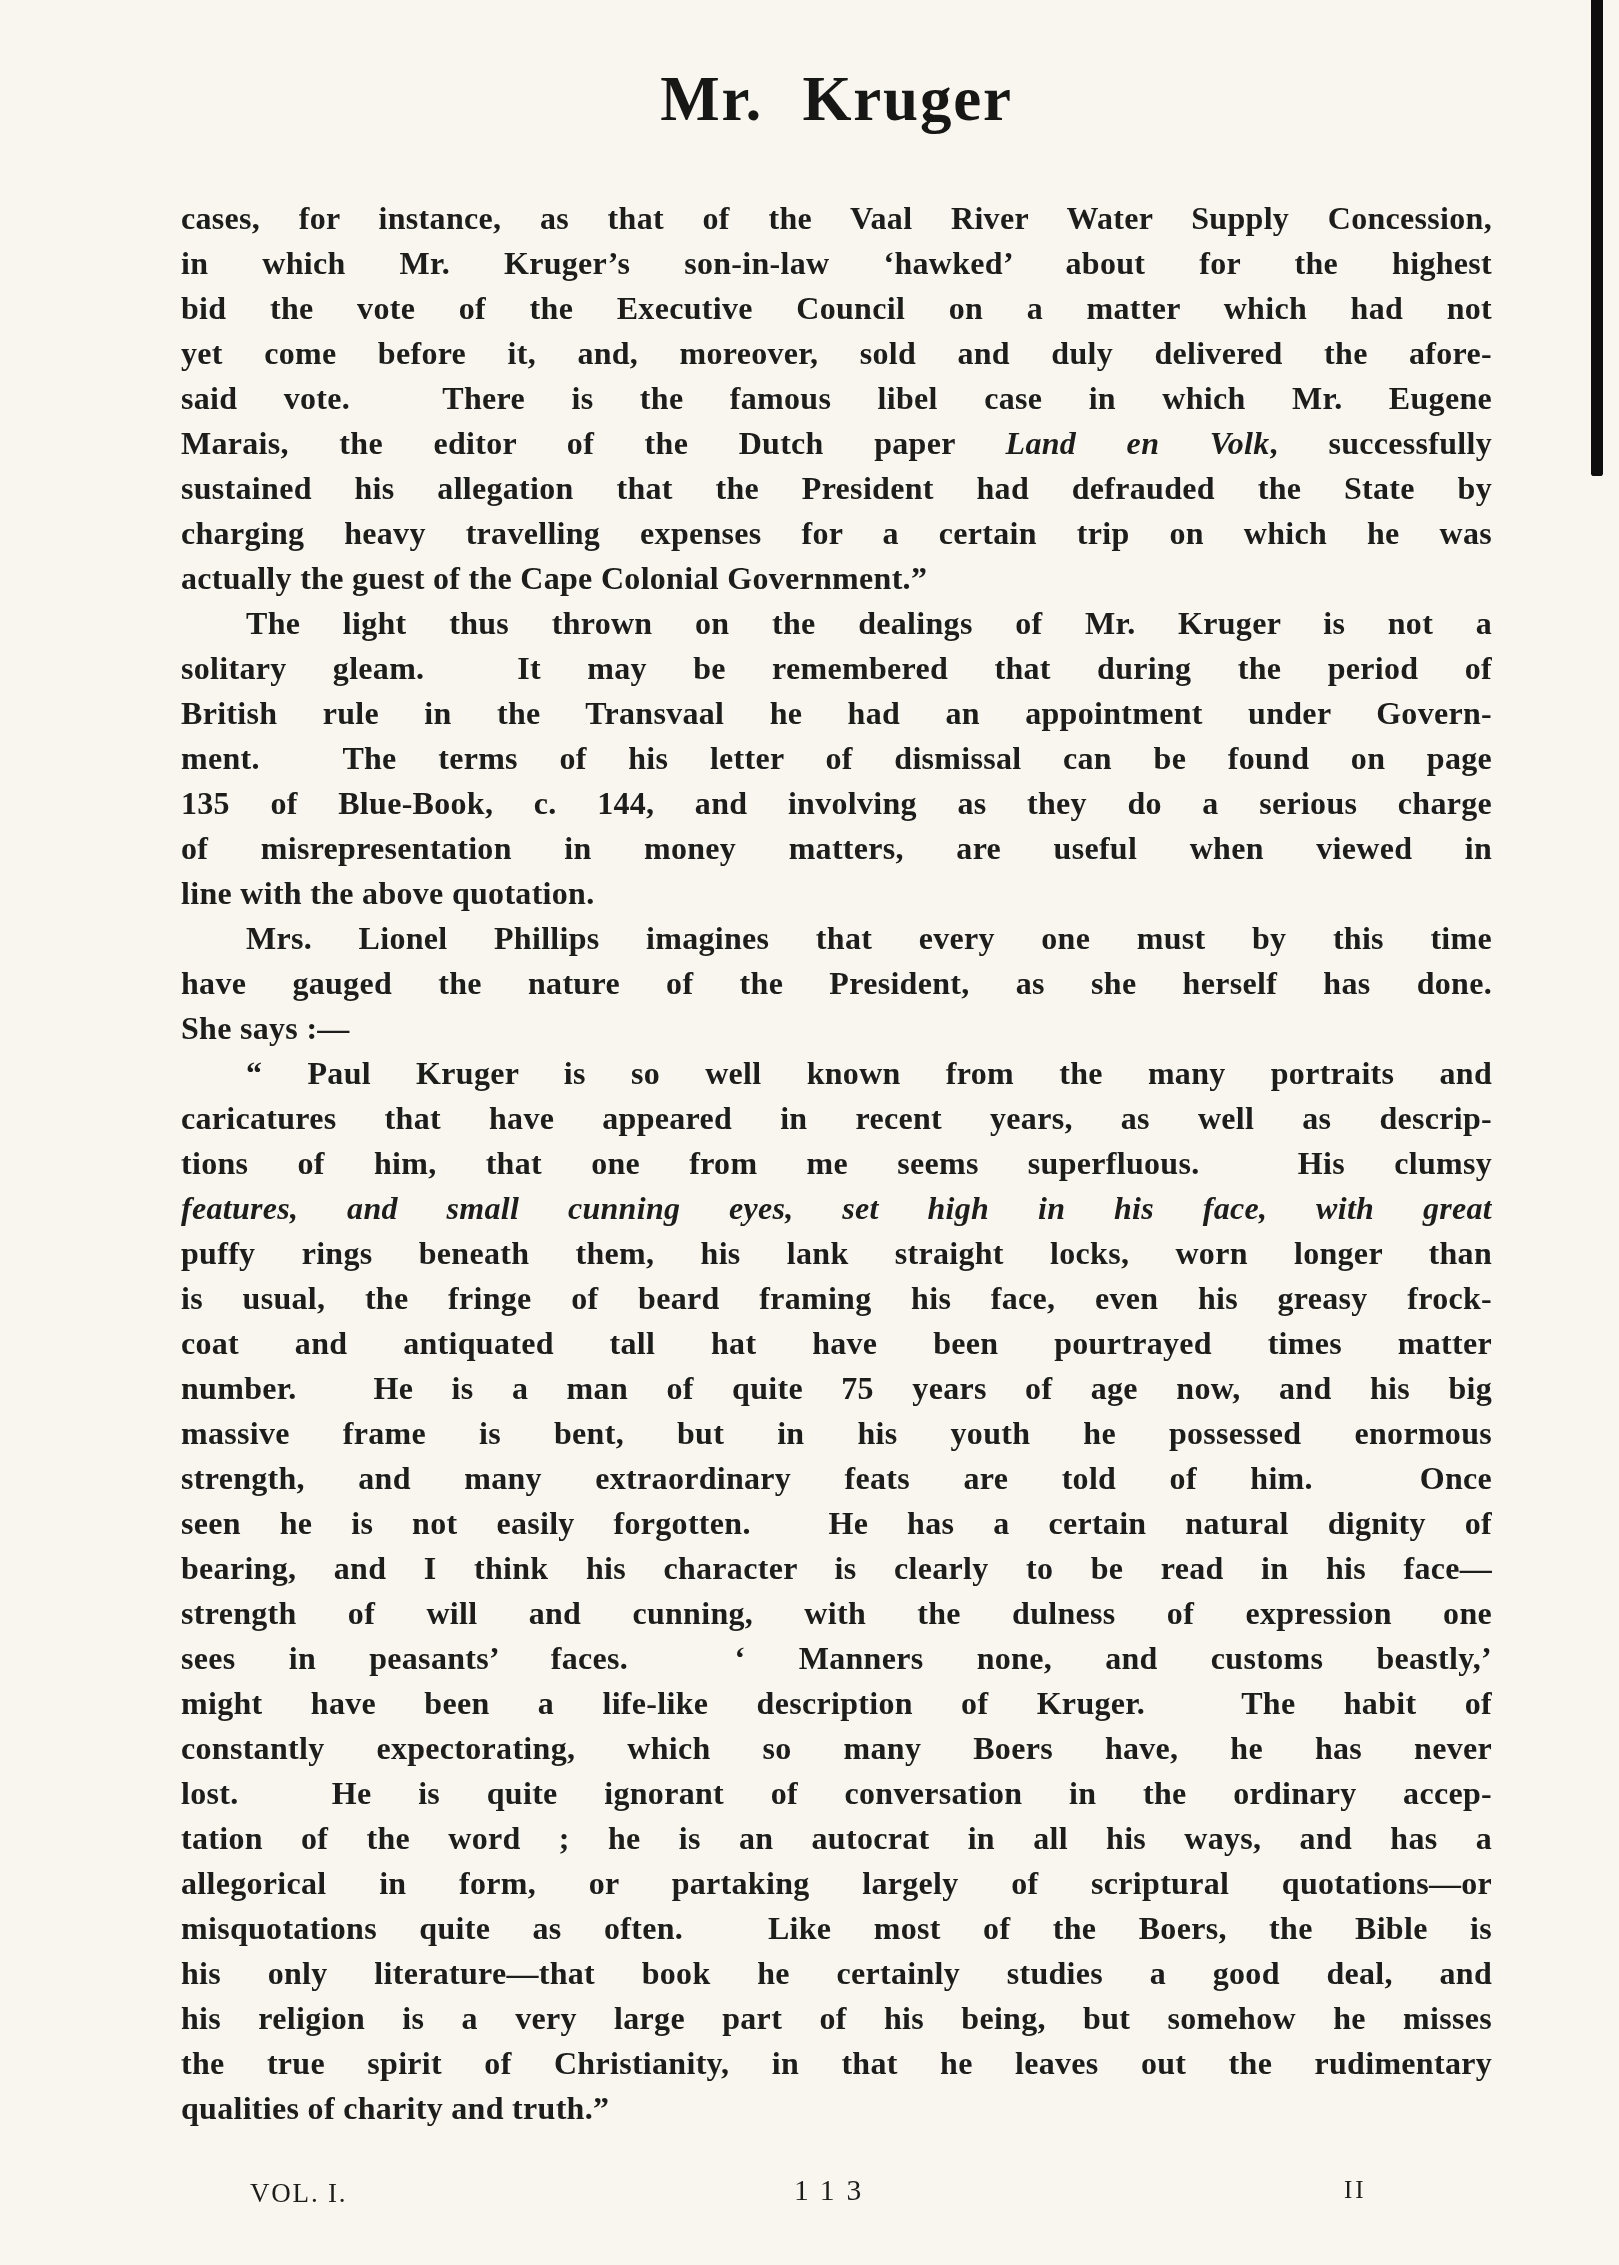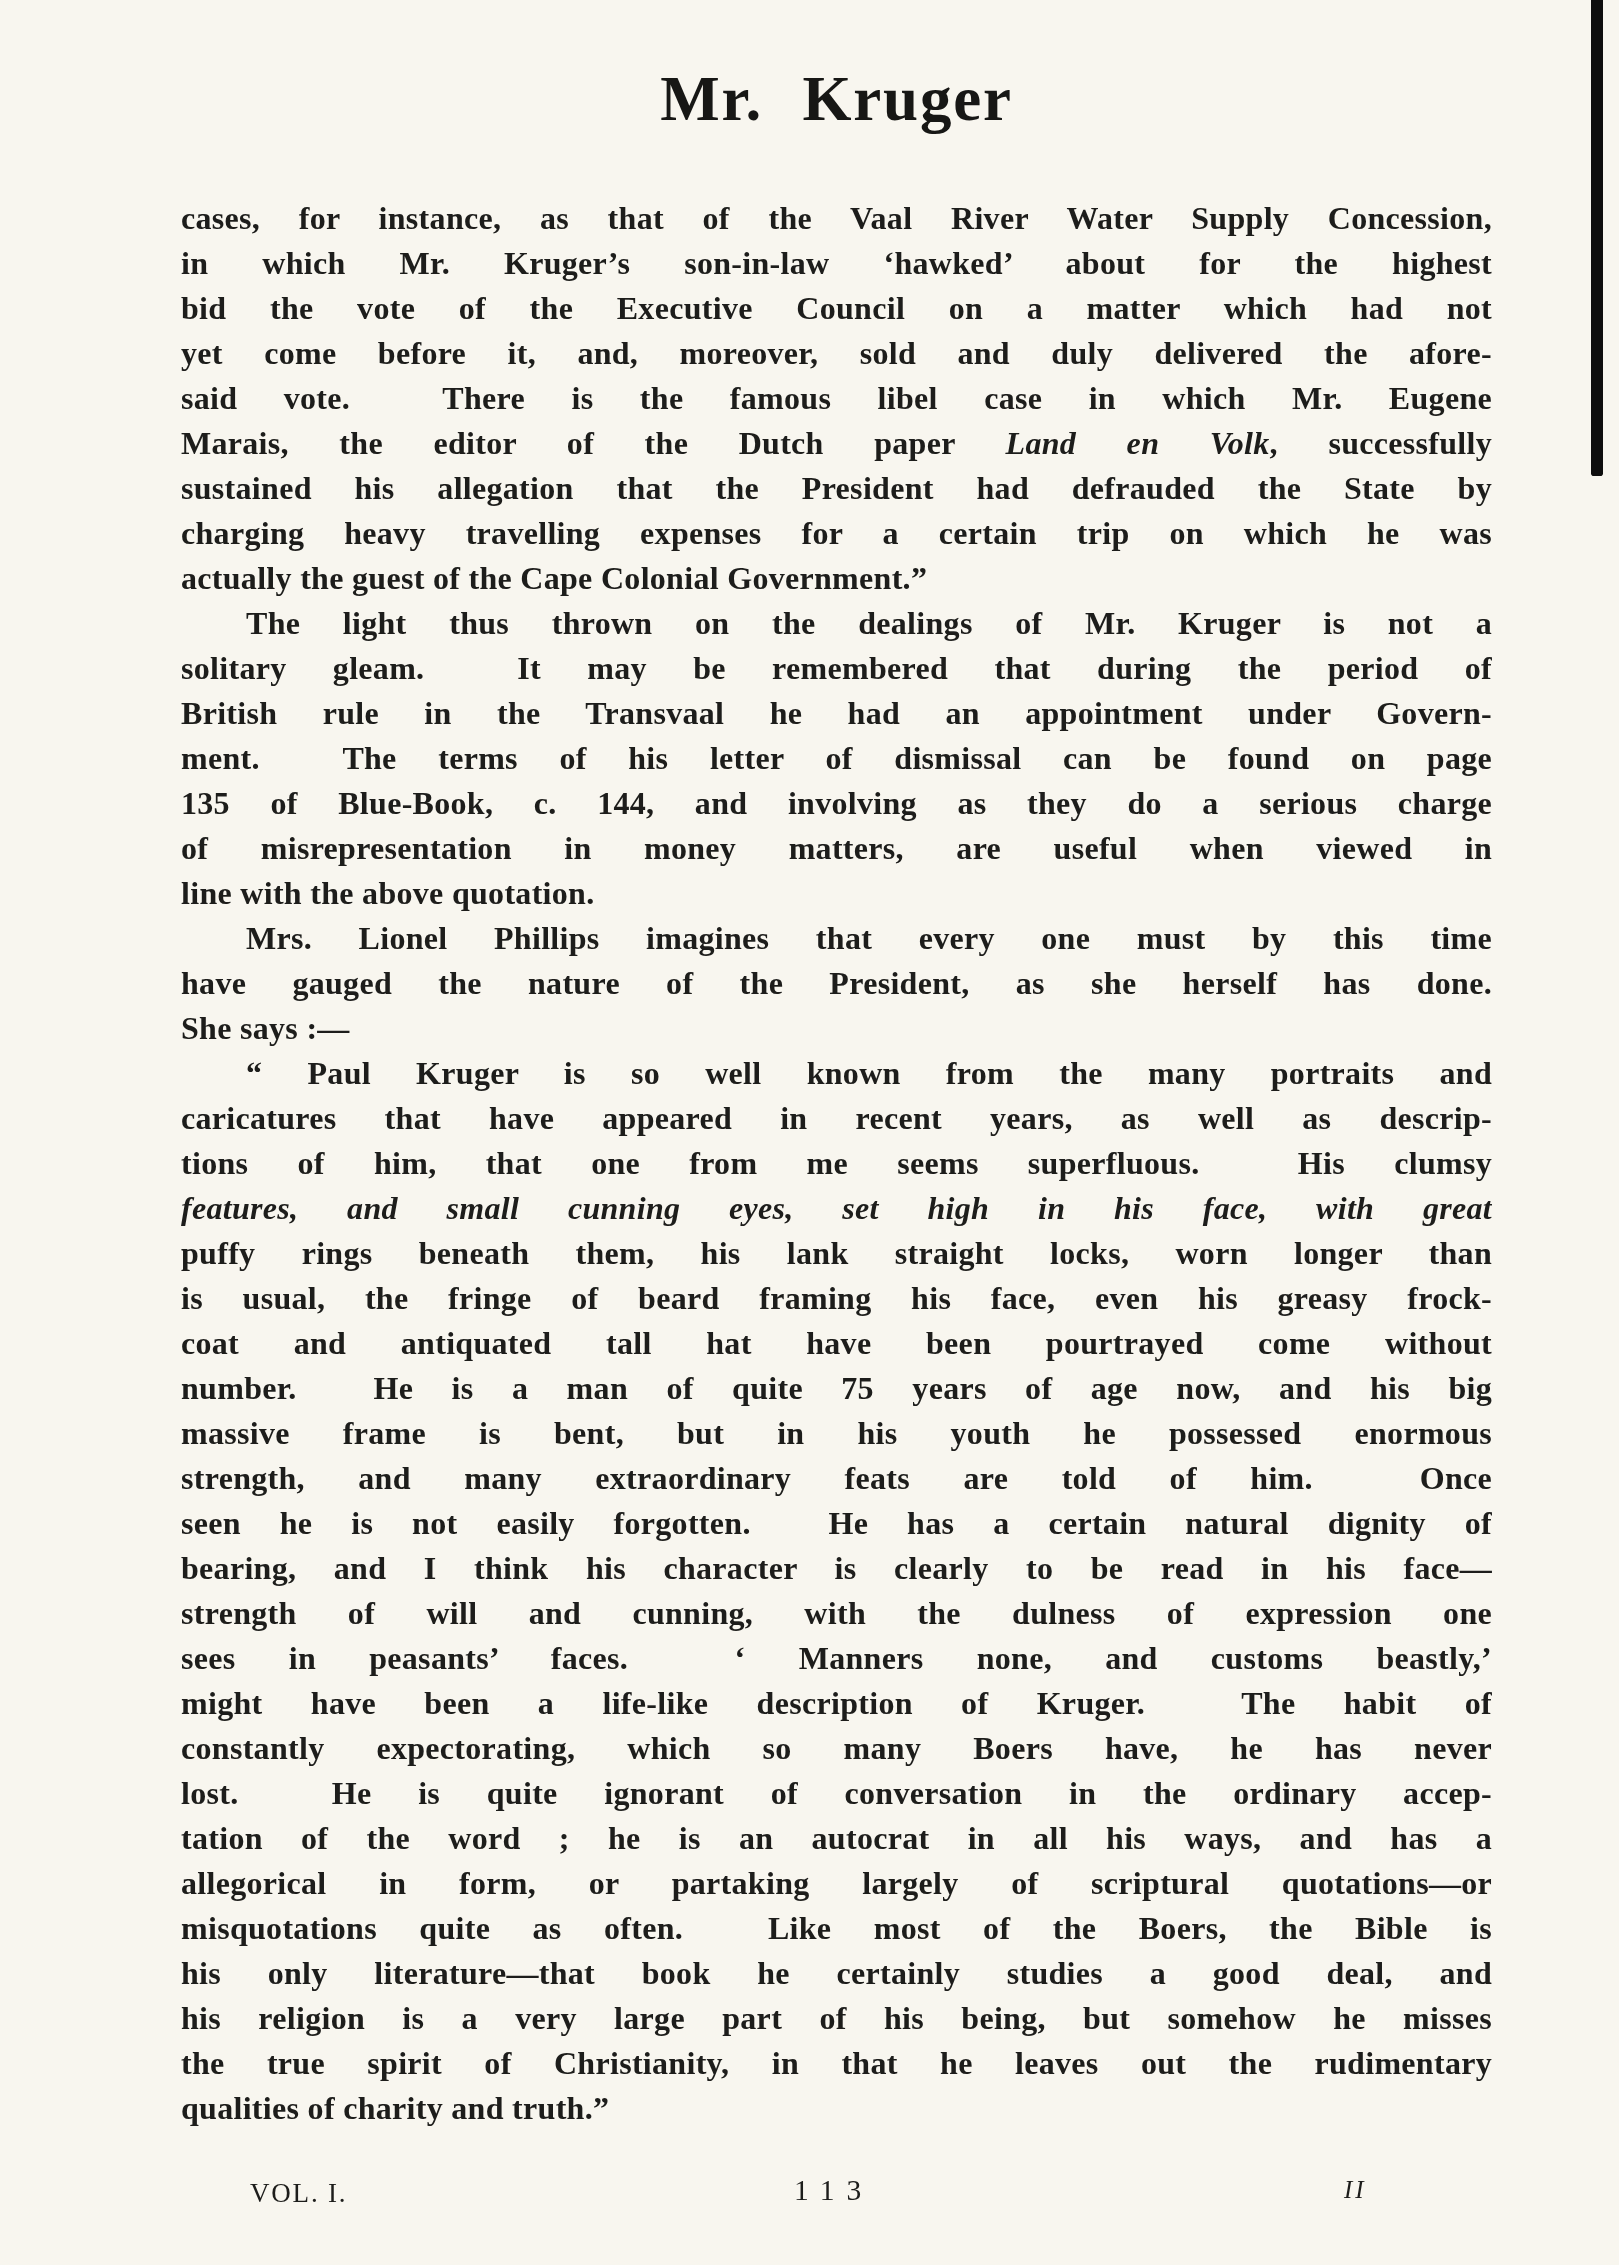--- a/index.html
+++ b/index.html
@@ -47,21 +47,21 @@
   .footer {
     position: absolute;
     left: 198px;
     top: 2174px;
     width: 1311px;
     height: 48px;
     font-size: 28px;
   }
   .footer-vol  { position: absolute; left: 52px;  top: 3.7px; font-size: 27px; letter-spacing: 1.8px; }
   .footer-page { position: absolute; left: 596px; top: 0;   font-size: 29.5px; letter-spacing: 12px; }
-  .footer-sig  { position: absolute; left: 1146px;top: 1.8px; font-size: 25px; letter-spacing: 2.8px; font-style: italic; }
+  .footer-sig  { position: absolute; left: 1146px;top: 1.8px; font-size: 25px; letter-spacing: 2.8px; }
   .scan-bar {
     position: absolute;
     top: 0;
     right: 16.6px;
     width: 12px;
     height: 476px;
     background: #0e0e0e;
     border-radius: 0 0 2.8px 2.8px;
   }
 </style>
@@ -93,21 +93,21 @@
       <div class="line end"><span>line with the above quotation.</span></div>
       <div class="line indent"><span>Mrs. Lionel Phillips imagines that every one must by this time</span></div>
       <div class="line"><span>have gauged the nature of the President, as she herself has done.</span></div>
       <div class="line end"><span>She says :—</span></div>
       <div class="line indent"><span>“ Paul Kruger is so well known from the many portraits and</span></div>
       <div class="line"><span>caricatures that have appeared in recent years, as well as descrip-</span></div>
       <div class="line"><span>tions of him, that one from me seems superfluous.&nbsp; His clumsy</span></div>
       <div class="line"><span class="it">features, and small cunning eyes, set high in his face, with great</span></div>
       <div class="line"><span>puffy rings beneath them, his lank straight locks, worn longer than</span></div>
       <div class="line"><span>is usual, the fringe of beard framing his face, even his greasy frock-</span></div>
-      <div class="line"><span>coat and antiquated tall hat have been pourtrayed come without</span></div>
+      <div class="line"><span>coat and antiquated tall hat have been pourtrayed times matter</span></div>
       <div class="line"><span>number.&nbsp; He is a man of quite 75 years of age now, and his big</span></div>
       <div class="line"><span>massive frame is bent, but in his youth he possessed enormous</span></div>
       <div class="line"><span>strength, and many extraordinary feats are told of him.&nbsp; Once</span></div>
       <div class="line"><span>seen he is not easily forgotten.&nbsp; He has a certain natural dignity of</span></div>
       <div class="line"><span>bearing, and I think his character is clearly to be read in his face—</span></div>
       <div class="line"><span>strength of will and cunning, with the dulness of expression one</span></div>
       <div class="line"><span>sees in peasants’ faces.&nbsp; ‘ Manners none, and customs beastly,’</span></div>
       <div class="line"><span>might have been a life-like description of Kruger.&nbsp; The habit of</span></div>
       <div class="line"><span>constantly expectorating, which so many Boers have, he has never</span></div>
       <div class="line"><span>lost.&nbsp; He is quite ignorant of conversation in the ordinary accep-</span></div>

